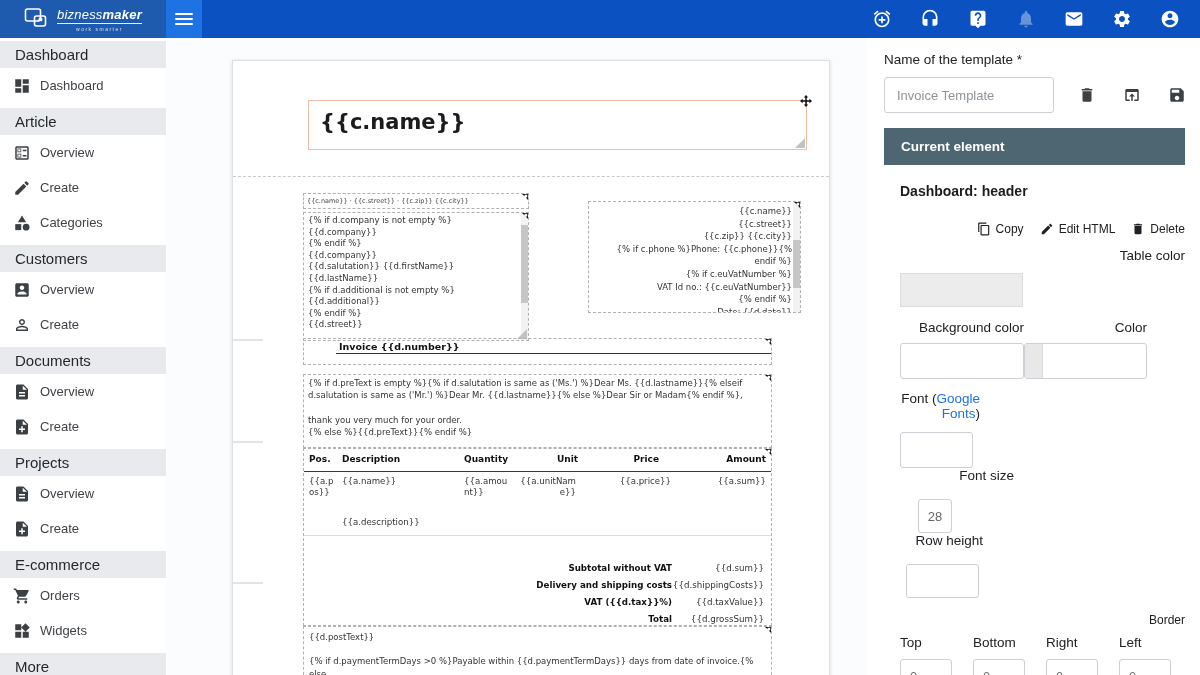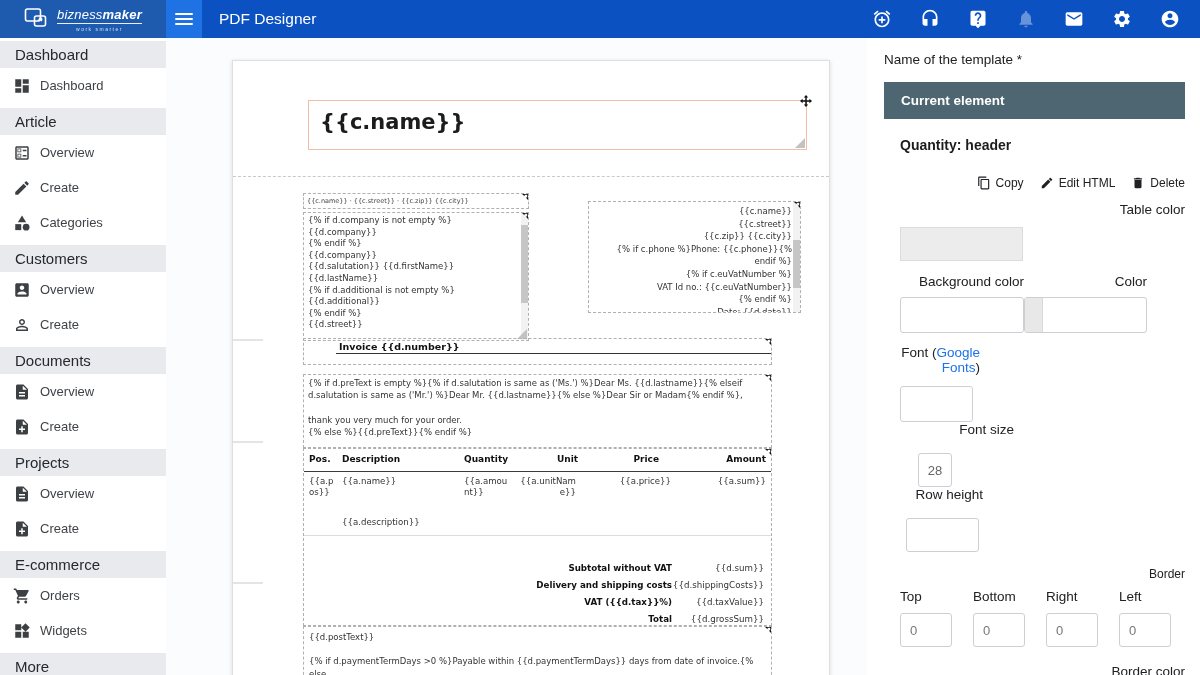--- a/index.html
+++ b/index.html
@@ -122,21 +122,20 @@
     <span class="logo-textwrap">
       <span class="logo-text"><span>bizness</span><b>maker</b></span>
       <span class="logo-tagline">work smarter</span>
     </span>
   </div>
   <div class="hamburger-btn">
       <span></span>
       <span></span>
       <span></span>
     </div>
-  <div class="topbar-title">PDF Designer</div>
   <div class="topbar-icons">
     <span class="tb-icon">
         <svg viewBox="0 0 24 24">
           <path d="M7.88 3.39L6.6 1.86 2 5.71l1.29 1.53 4.59-3.85zM22 5.72l-4.6-3.86-1.29 1.53 4.6 3.86L22 5.72zM12 4c-4.97 0-9 4.03-9 9s4.02 9 9 9c4.97 0 9-4.03 9-9s-4.03-9-9-9zm0 16c-3.87 0-7-3.13-7-7s3.13-7 7-7 7 3.13 7 7-3.13 7-7 7zm1-11h-2v3H8v2h3v3h2v-3h3v-2h-3V9z"></path>
         </svg>
       </span>
     <span class="tb-icon">
         <svg viewBox="0 0 24 24">
           <path d="M12 1c-4.97 0-9 4.03-9 9v7c0 1.66 1.34 3 3 3h3v-8H5v-2c0-3.87 3.13-7 7-7s7 3.13 7 7v2h-4v8h3c1.66 0 3-1.34 3-3v-7c0-4.97-4.03-9-9-9z"></path>
         </svg>
@@ -397,25 +396,43 @@
     <div class="el dashed footer-el"><span>{{d.postText}}
 
 {% if d.paymentTermDays &gt;0 %}Payable within {{d.paymentTermDays}} days from date of invoice.{% else</span><span class="mv"><svg width="12" height="12" viewBox="0 0 12 12">
             <path d="M6 0 L8.2 2.6 H6.75 V5.25 H9.4 V3.8 L12 6 L9.4 8.2 V6.75 H6.75 V9.4 H8.2 L6 12 L3.8 9.4 H5.25 V6.75 H2.6 V8.2 L0 6 L2.6 3.8 V5.25 H5.25 V2.6 H3.8 Z" fill="#111"></path>
           </svg></span></div>
   </div>
 </div>
 
 <div class="rightpanel">
   <div class="tpl-label">Name of the template *</div>
+  <div class="name-row">
+    <input class="name-input" type="text" placeholder="Invoice Template" style="">
+    <span class="pn-icon i1">
+        <svg viewBox="0 0 24 24">
+          <path d="M6 19c0 1.1.9 2 2 2h8c1.1 0 2-.9 2-2V7H6v12zM19 4h-3.5l-1-1h-5l-1 1H5v2h14V4z"></path>
+        </svg>
+      </span>
+    <span class="pn-icon i2">
+        <svg viewBox="0 0 24 24">
+          <path d="M19 4H5c-1.11 0-2 .9-2 2v12c0 1.1.89 2 2 2h4v-2H5V8h14v10h-4v2h4c1.1 0 2-.9 2-2V6c0-1.1-.9-2-2-2zm-7 6l-4 4h3v6h2v-6h3l-4-4z"></path>
+        </svg>
+      </span>
+    <span class="pn-icon i3">
+        <svg viewBox="0 0 24 24">
+          <path d="M17 3H5c-1.11 0-2 .9-2 2v14c0 1.1.89 2 2 2h14c1.1 0 2-.9 2-2V7l-4-4zm-5 16c-1.66 0-3-1.34-3-3s1.34-3 3-3 3 1.34 3 3-1.34 3-3 3zm3-10H5V5h10v4z"></path>
+        </svg>
+      </span>
+  </div>
 
   <div class="ce-bar">Current element</div>
 
   <div class="card">
-    <div class="el-type">Quantity: header</div>
+    <div class="el-type">Dashboard: header</div>
 
     <div class="actions">
       <span class="action-btn">
           <svg viewBox="0 0 24 24">
             <path d="M16 1H4c-1.1 0-2 .9-2 2v14h2V3h12V1zm3 4H8c-1.1 0-2 .9-2 2v14c0 1.1.9 2 2 2h11c1.1 0 2-.9 2-2V7c0-1.1-.9-2-2-2zm0 16H8V7h11v14z"></path>
           </svg>
           <span>Copy</span>
         </span>
       <span class="action-btn">
           <svg viewBox="0 0 24 24">

